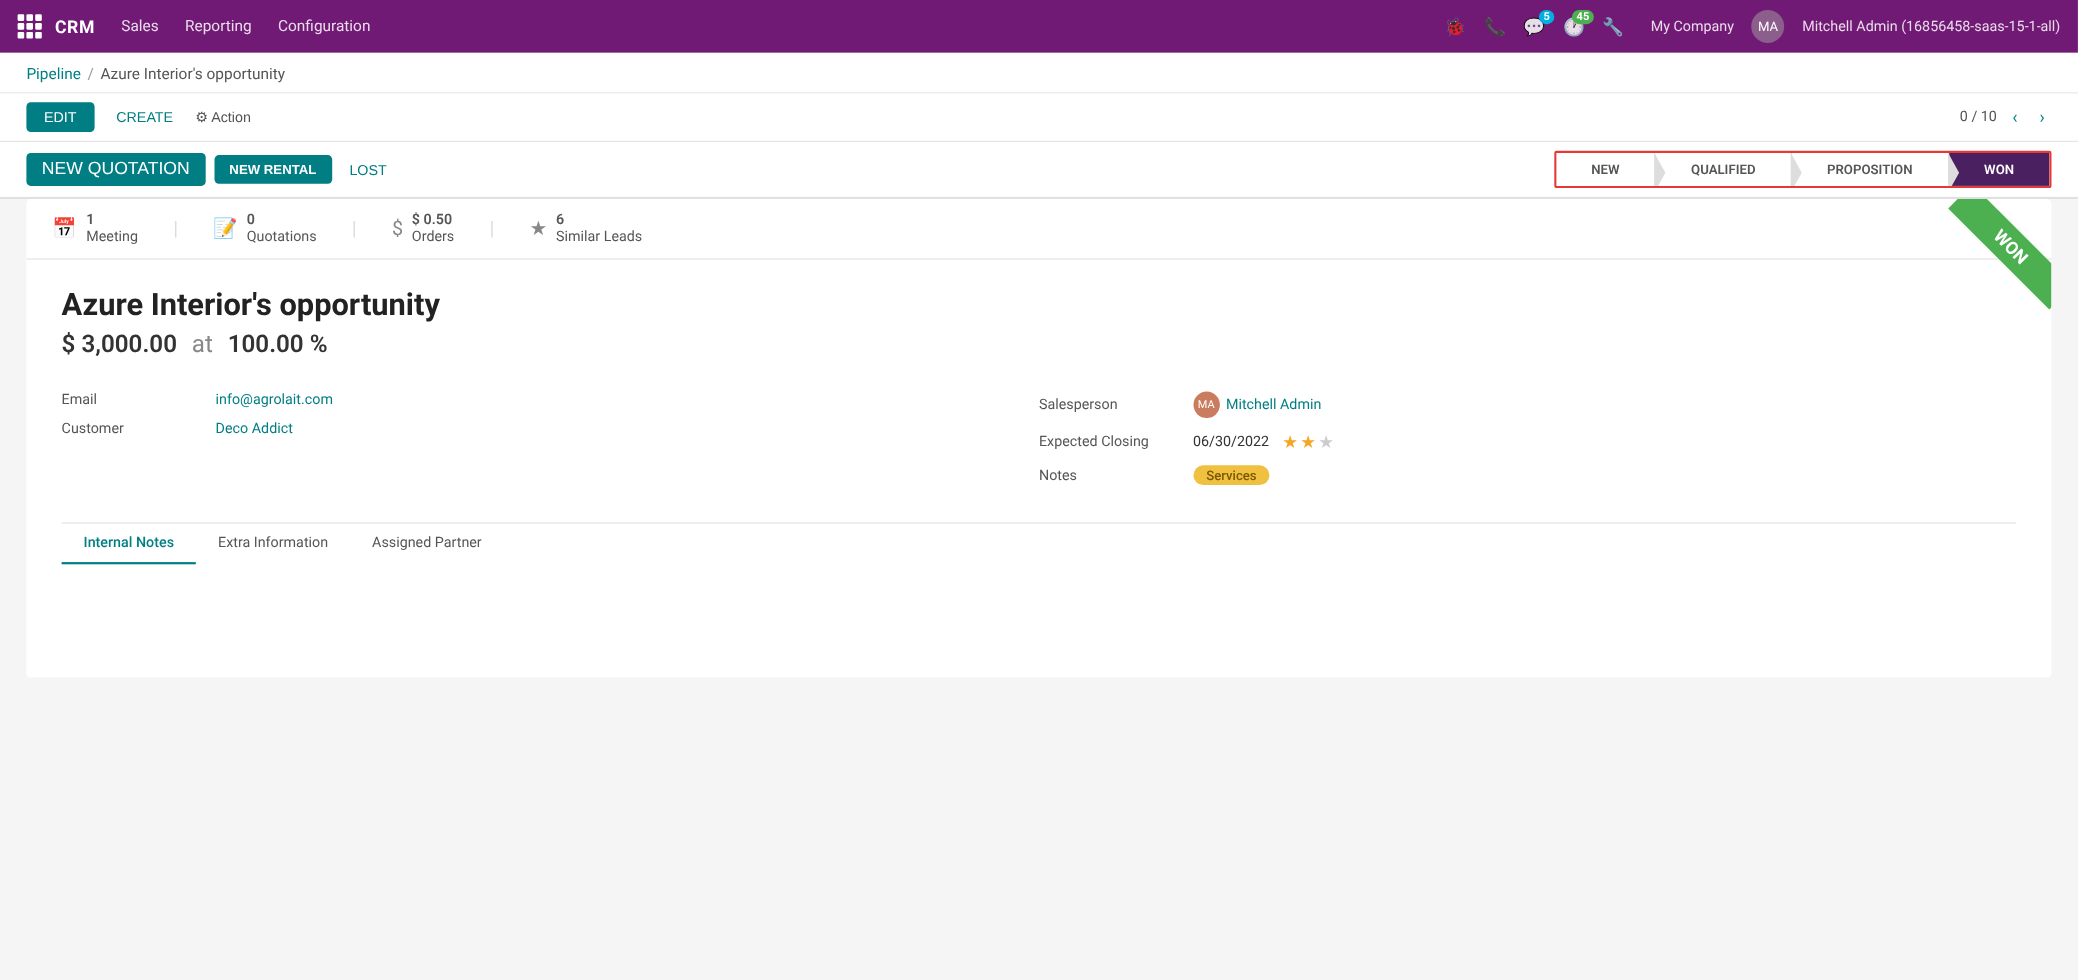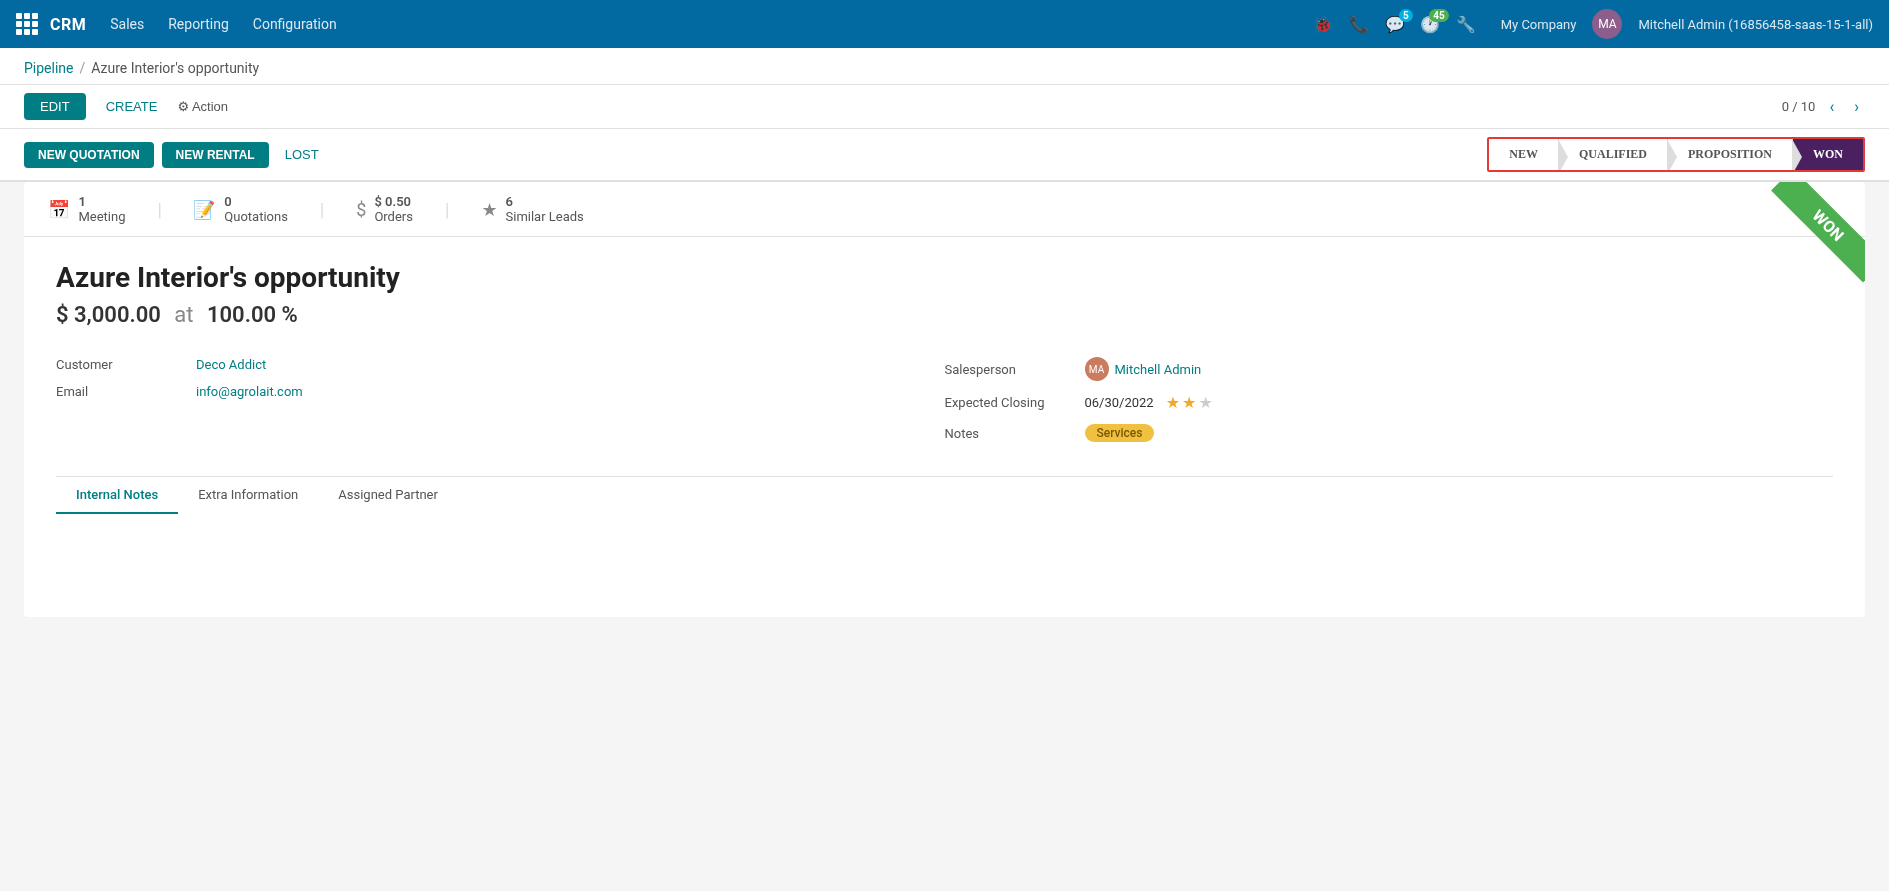--- a/index.html
+++ b/index.html
@@ -1,20 +1,20 @@
 <!DOCTYPE html>
 <html><head>
   <meta charset="utf-8">
   <style>
     * { box-sizing: border-box; margin: 0; padding: 0; }
     body { font-family: -apple-system, BlinkMacSystemFont, 'Segoe UI', Roboto, sans-serif; font-size: 14px; background: #f5f5f5; color: #333; }
 
     
     .top-nav {
-      background: #0369a1;
+      background: #701a75;
       color: white;
       display: flex;
       align-items: center;
       padding: 0 16px;
       height: 48px;
       gap: 0;
     }
     .nav-grid-icon {
       display: grid;
       grid-template-columns: repeat(3, 6px);
@@ -166,22 +166,22 @@
       gap: 8px;
       border-bottom: 2px solid #e0e0e0;
     }
     .btn-new-quotation {
       background: #017e84;
       color: white;
       border: none;
       padding: 6px 14px;
       border-radius: 4px;
       cursor: pointer;
-      font-size: 12px;
-      font-weight: 700;
+      font-size: 16px;
+      font-weight: 400;
     }
     .btn-new-rental {
       background: #017e84;
       color: white;
       border: none;
       padding: 6px 14px;
       border-radius: 4px;
       cursor: pointer;
       font-size: 12px;
       font-weight: 600;
@@ -197,31 +197,30 @@
     }
     .stage-spacer { flex: 1; }
     .stage-pipeline {
       display: flex;
       align-items: stretch;
       border: 2px solid #e53935;
       border-radius: 2px;
       overflow: hidden;
     }
     .stage-item {
-      padding: 8px 20px;
+      padding: 8px 32px;
       font-size: 12px;
       font-weight: 600;
       cursor: pointer;
       background: white;
       color: #555;
       position: relative;
       display: flex;
       align-items: center;
       border-right: 1px solid #ddd;
-      font-family: Liberation Serif, serif;
     }
     .stage-item:last-child { border-right: none; }
     .stage-item.active {
       background: #4a2060;
       color: white;
     }
     .stage-item::after {
       content: '';
       position: absolute;
       right: -10px;
@@ -531,26 +530,26 @@
       <div class="record-amount">
         <span class="amount">$ 3,000.00</span>
         <span class="at">at</span>
         <span class="percent">100.00 %</span>
       </div>
 
       <div class="fields-grid">
 
         <div>
           <div class="field-row">
+            <span class="field-label">Email</span>
+            <span class="field-value">info@agrolait.com</span>
+          </div>
+          <div class="field-row">
             <span class="field-label">Customer</span>
             <span class="field-value">Deco Addict</span>
-          </div>
-          <div class="field-row">
-            <span class="field-label">Email</span>
-            <span class="field-value">info@agrolait.com</span>
           </div>
         </div>
 
         <div>
           <div class="field-row">
             <span class="field-label">Salesperson</span>
             <span class="avatar-sm">MA</span>
             <span class="field-value">Mitchell Admin</span>
           </div>
           <div class="field-row">

